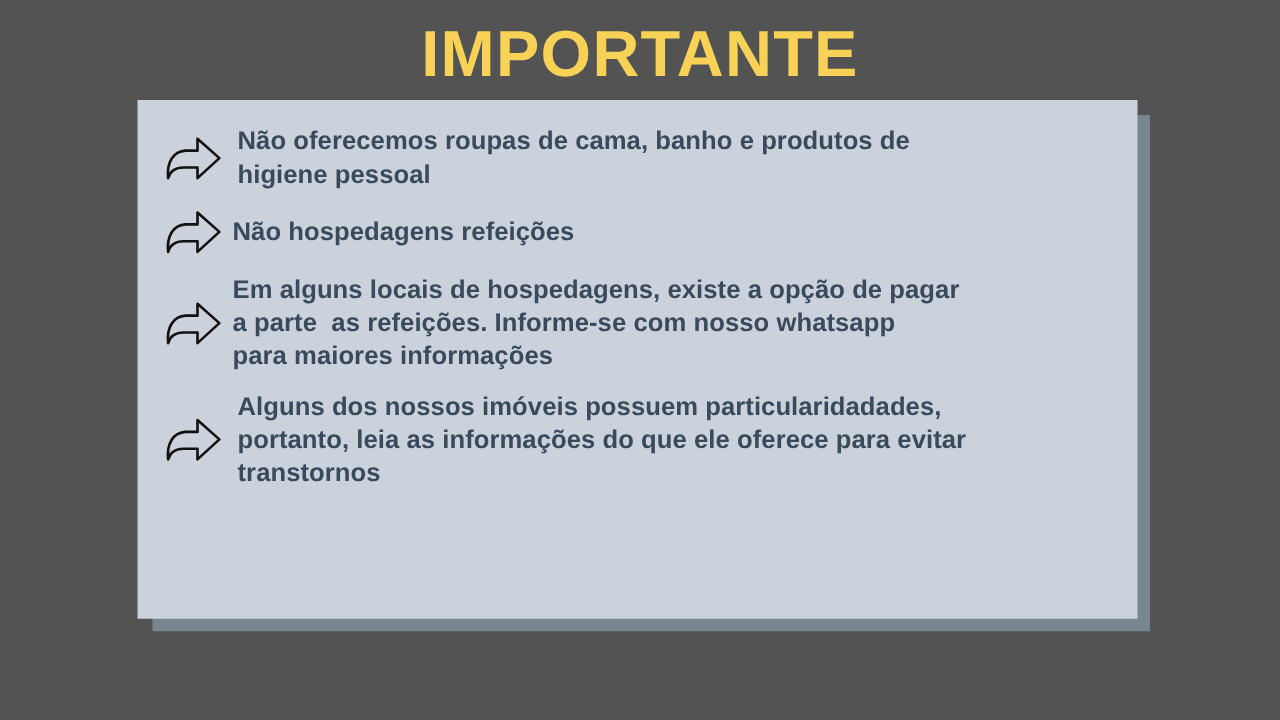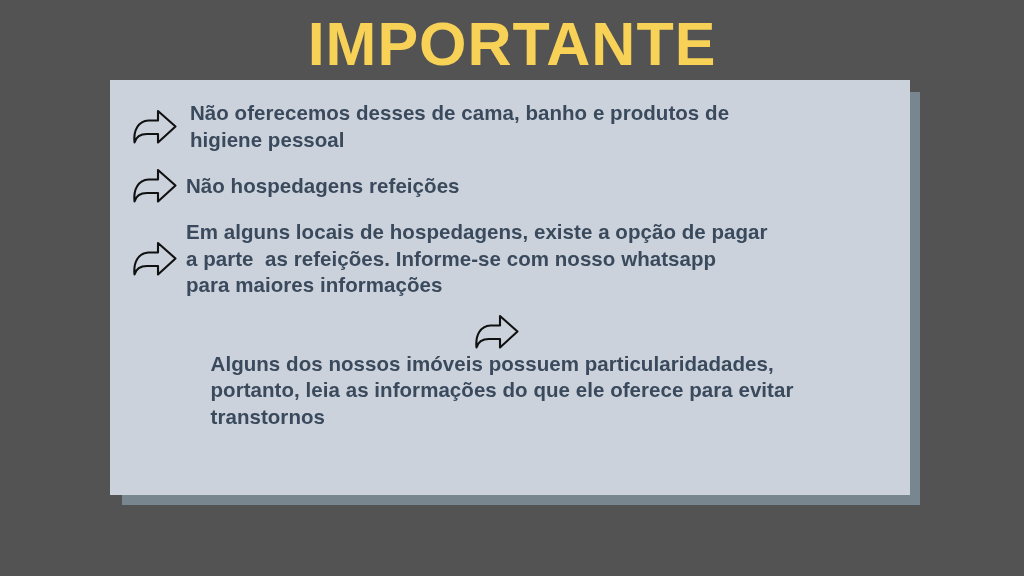--- a/index.html
+++ b/index.html
@@ -23,21 +23,21 @@
     height: 576px;
   }
 
   
   #slide-title {
     position: absolute;
     left: 0;
     top: 13px;
     width: 1024px;
     text-align: center;
-    font-size: 61px;
+    font-size: 52px;
     line-height: 62px;
     font-weight: bold;
     letter-spacing: 1px;
     color: #f7d257;
     white-space: nowrap;
   }
 
   
   #panel-shadow {
     position: absolute;
@@ -62,21 +62,21 @@
   .bullet-list {
     list-style: none;
   }
 
   .bullet-row {
     display: flex;
     align-items: center;
     margin-bottom: 14px;
   }
 
-  .bullet-row:last-child { margin-bottom: 12px; flex-direction: column; }
+  .bullet-row:last-child { margin-bottom: 12px; }
 
   .arrow-icon {
     flex: 0 0 auto;
     width: 50px;
     height: 38px;
     margin-right: 6px;
     display: block;
   }
 
   .arrow-icon svg { display: block; width: 50px; height: 38px; }
@@ -111,21 +111,21 @@
 
   <div id="panel">
     <div class="bullet-list">
 
       <div class="bullet-row" id="row-1">
         <span class="arrow-icon">
           <svg viewBox="0 0 50 38" xmlns="http://www.w3.org/2000/svg">
             <path d="M28 3 L45.5 18.5 L28 34.5 L28 26 L17 26 C10.5 26 6 29 4.5 34.5 C3.2 22 8.5 13 18.5 12.5 L28 12.5 Z" fill="#cbd2dc" stroke="#111111" stroke-width="2.1" stroke-linejoin="round" stroke-linecap="round"></path>
           </svg>
         </span>
-        <span class="bullet-text">Não oferecemos desses de cama, banho e produtos de
+        <span class="bullet-text">Não oferecemos roupas de cama, banho e produtos de
 higiene pessoal</span>
       </div>
 
 
       <div class="bullet-row" id="row-3">
         <span class="arrow-icon">
           <svg viewBox="0 0 50 38" xmlns="http://www.w3.org/2000/svg">
             <path d="M28 3 L45.5 18.5 L28 34.5 L28 26 L17 26 C10.5 26 6 29 4.5 34.5 C3.2 22 8.5 13 18.5 12.5 L28 12.5 Z" fill="#cbd2dc" stroke="#111111" stroke-width="2.1" stroke-linejoin="round" stroke-linecap="round"></path>
           </svg>
         </span>

